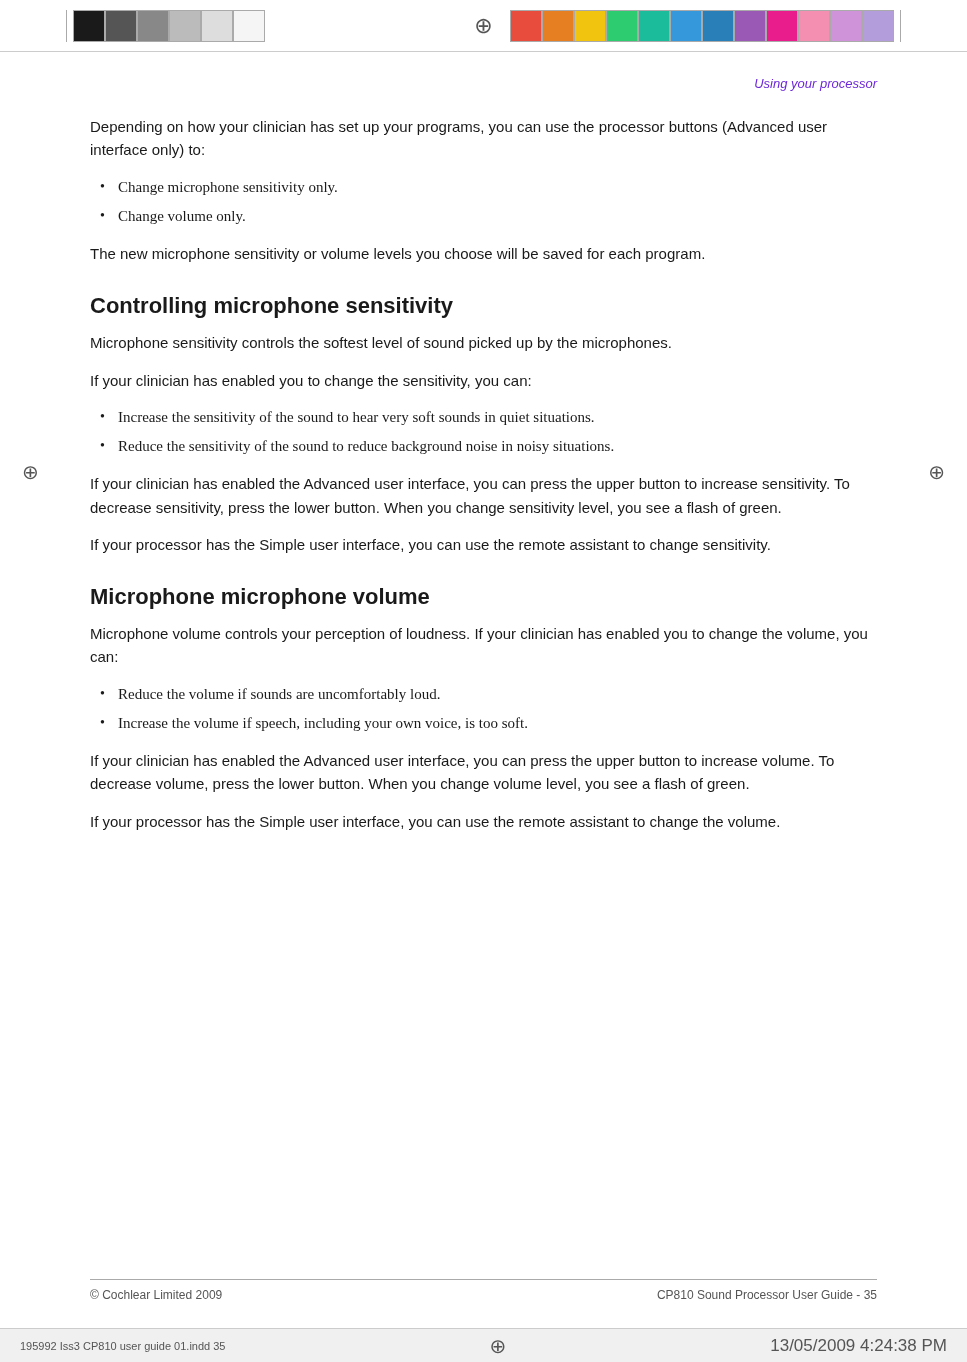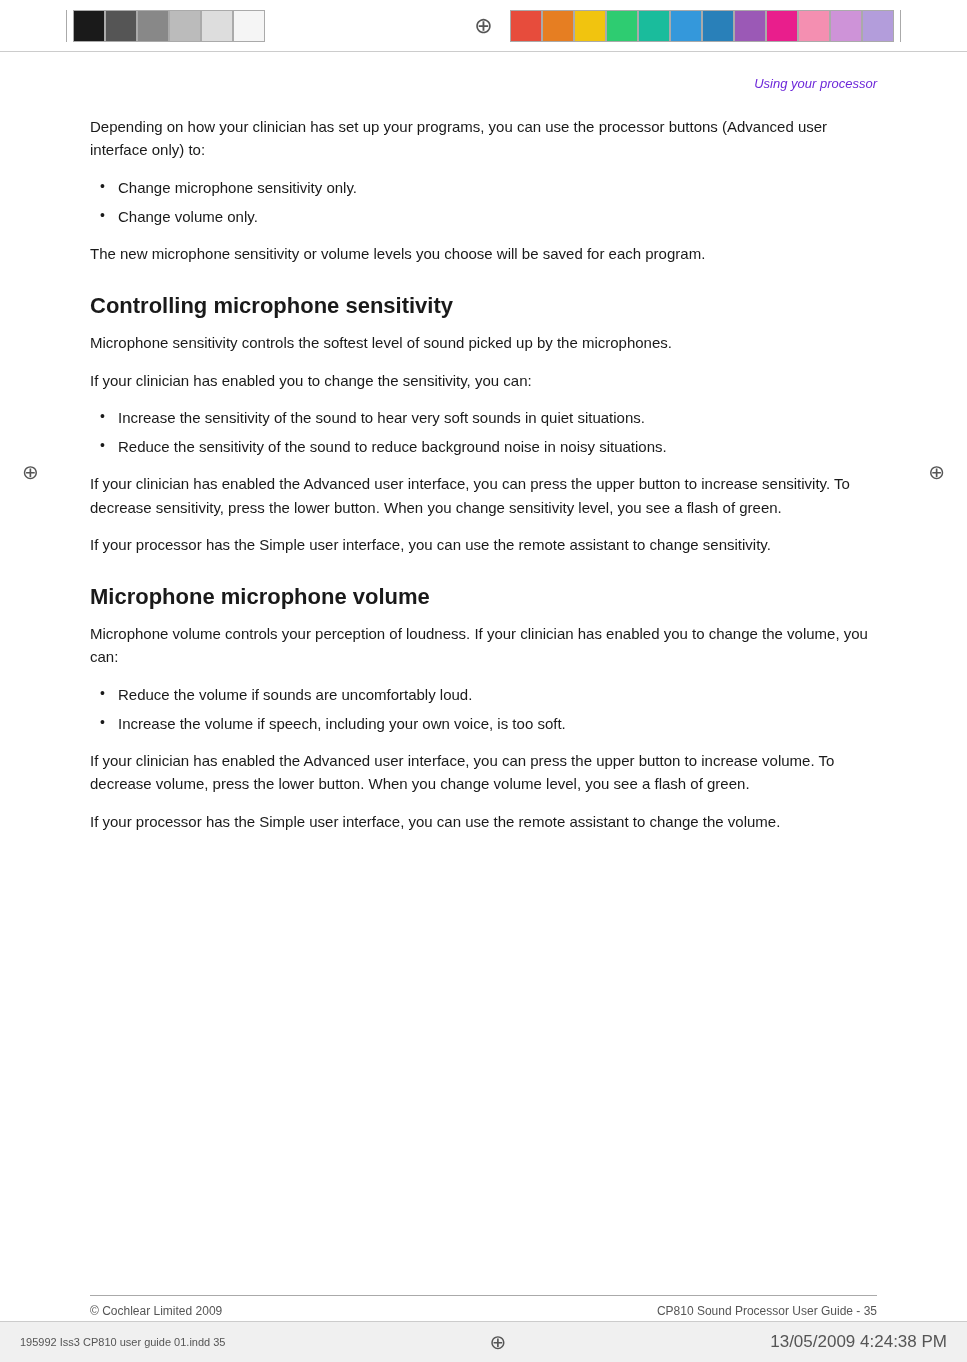--- a/index.html
+++ b/index.html
@@ -86,20 +86,21 @@
       line-height: 1.55;
       color: #1a1a1a;
       margin-bottom: 14px;
     }
 
     
     .bullet-list {
       list-style: none;
       margin: 8px 0 14px 0;
       padding: 0;
+      font-family: Liberation Serif, serif;
     }
 
     .bullet-list li {
       font-size: 15px;
       line-height: 1.55;
       color: #1a1a1a;
       padding-left: 28px;
       position: relative;
       margin-bottom: 6px;
     }
@@ -136,21 +137,21 @@
       position: absolute;
       right: 22px;
       top: 460px;
       font-size: 20px;
       color: #555;
     }
 
     
     .footer {
       position: absolute;
-      bottom: 44px;
+      bottom: 60px;
       left: 90px;
       right: 90px;
       border-top: 1px solid #aaa;
       padding-top: 8px;
       display: flex;
       justify-content: space-between;
       align-items: flex-end;
     }
 
     .footer-left {
@@ -162,21 +163,21 @@
       font-size: 12px;
       color: #555;
     }
 
     
     .bottom-bar {
       position: absolute;
       bottom: 0;
       left: 0;
       right: 0;
-      height: 41px;
+      height: 34px;
       background: #f0f0f0;
       border-top: 1px solid #ccc;
       display: flex;
       align-items: center;
       justify-content: space-between;
       padding: 6px 20px;
     }
 
     .bottom-bar-left {
       font-size: 11px;

